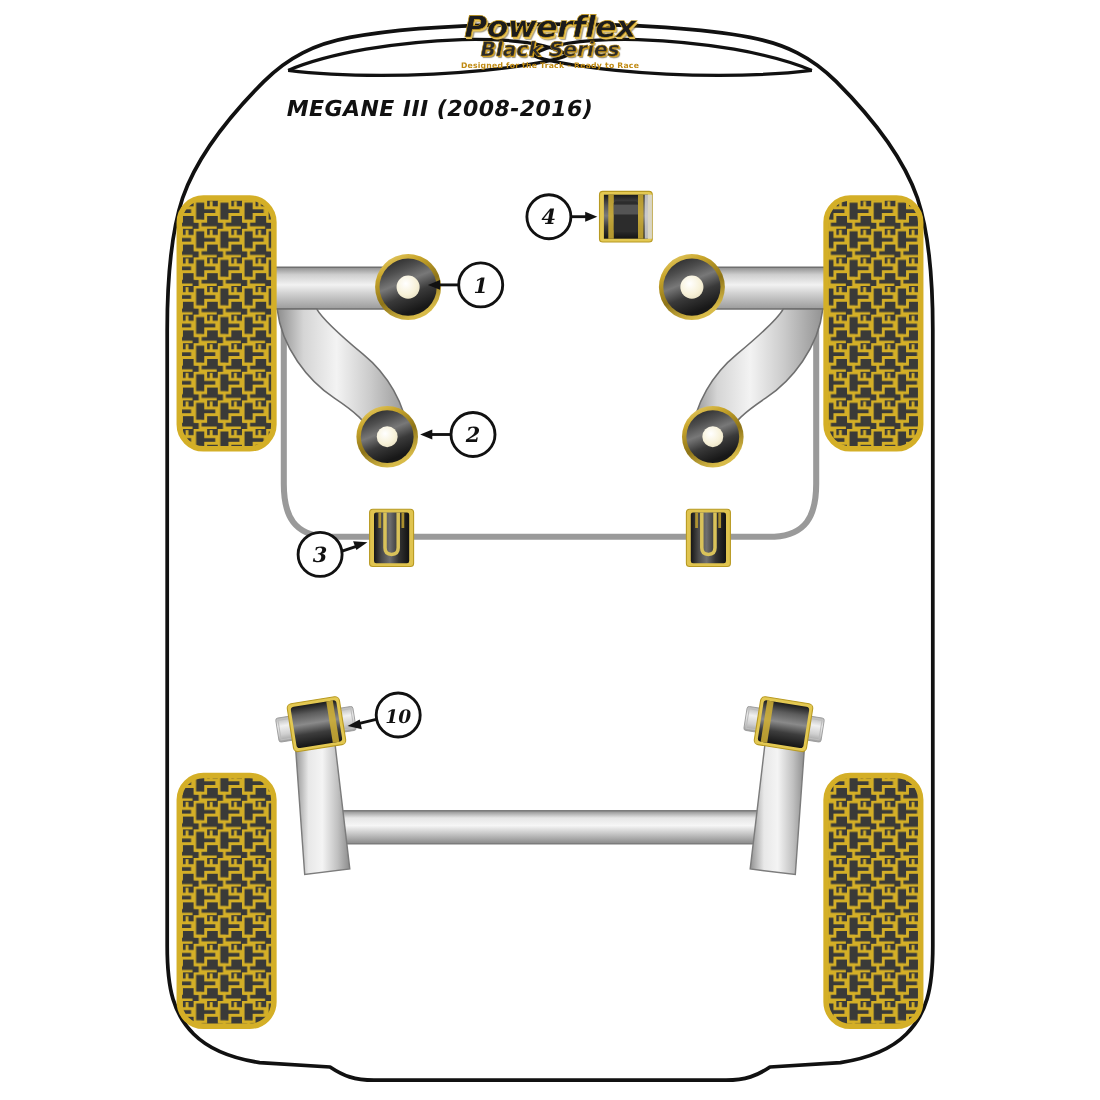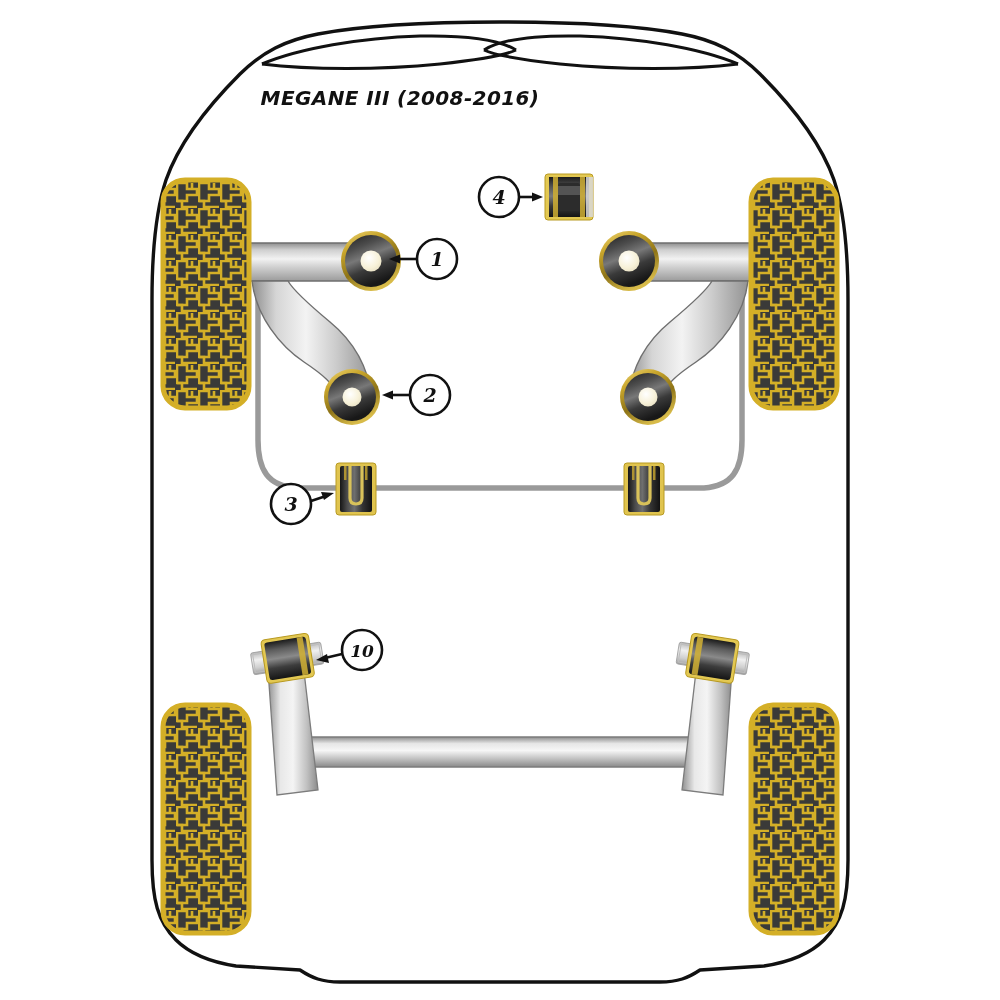--- a/index.html
+++ b/index.html
@@ -379,16 +379,21 @@
     </g>
 
     <g>
       <line x1="342" y1="654" x2="325" y2="658" stroke="#111111" stroke-width="2.6"></line>
       <path d="M316 660 L 327 654 L 329 663 Z" fill="#111111"></path>
       <circle cx="362" cy="650" r="20" fill="#ffffff" stroke="#111111" stroke-width="2.6"></circle>
       <text class="callout-num small" x="362" y="657" text-anchor="middle">10</text>
     </g>
   </svg>
 
+  <div class="logo-block">
+    <div class="logo-powerflex">Powerflex</div>
+    <div class="logo-black-series">Black Series</div>
+    <div class="logo-tagline">Designed for the Track – Ready to Race</div>
+  </div>
 
   <div class="model-title">MEGANE III (2008-2016)</div>
 
 </div>
 
 </body></html>

